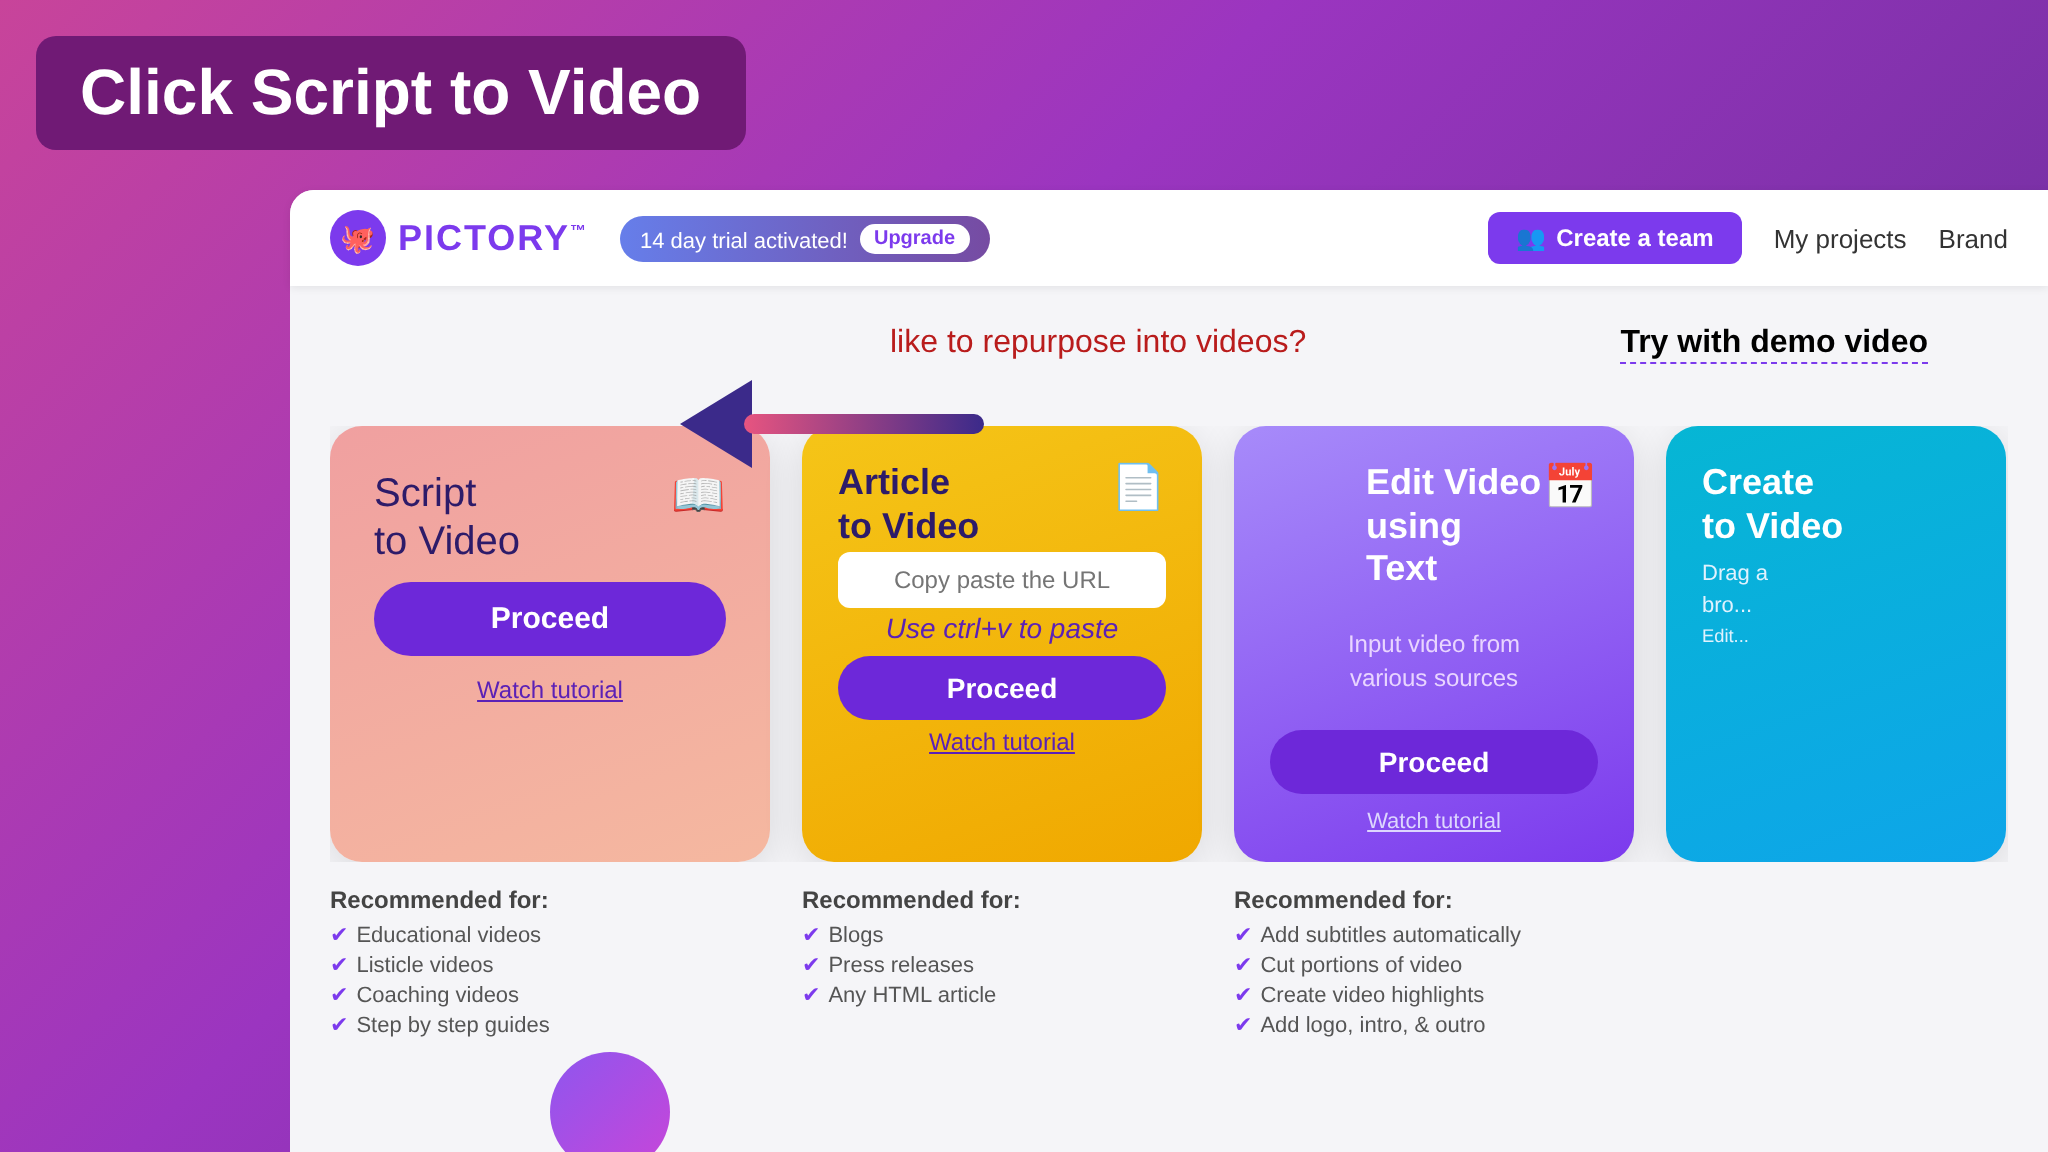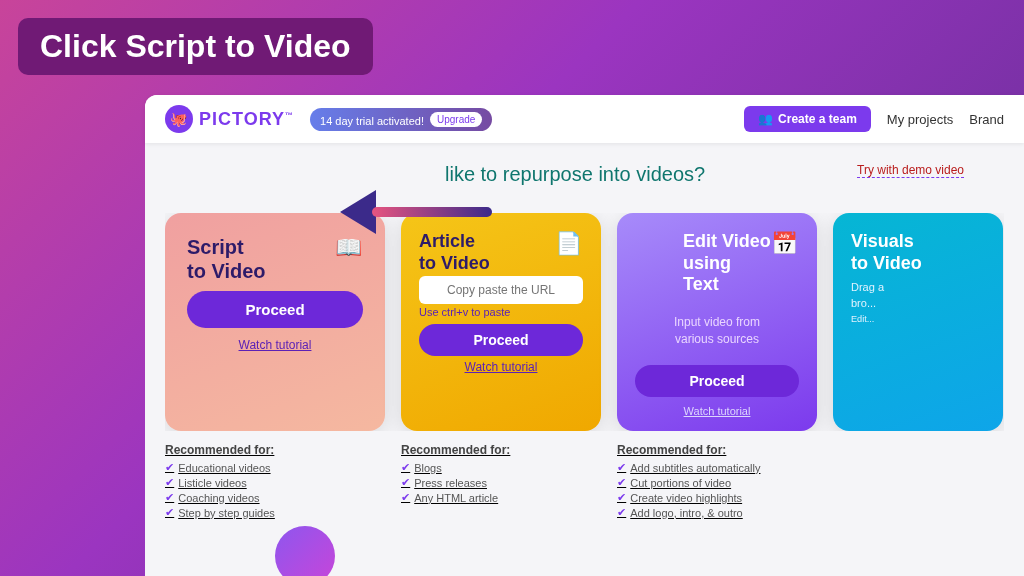--- a/index.html
+++ b/index.html
@@ -110,21 +110,21 @@
       padding: 4px 10px;
       border-radius: 20px;
       display: flex;
       align-items: flex-end;
       gap: 6px;
     }
     .trial-badge .upgrade-btn {
       background: white;
       color: #7c3aed;
       font-size: 10px;
-      font-weight: 400;
+      font-weight: 700;
       padding: 2px 7px;
       border-radius: 10px;
       border: none;
       cursor: pointer;
     }
     .nav-spacer { flex: 1; }
     .create-team-btn {
       background: #7c3aed;
       color: white;
       font-size: 12px;
@@ -142,36 +142,37 @@
       color: #333;
       cursor: pointer;
     }
 
     
     .content-body {
       padding: 20px 20px 10px 20px;
       position: relative;
     }
     .section-question {
-      font-size: 20px;
-      color: #0f766e;
+      font-size: 16px;
+      color: #b91c1c;
       margin-bottom: 4px;
       text-align: center;
       position: absolute;
       left: 300px;
       top: 20px;
     }
     .try-demo {
       position: absolute;
       right: 60px;
       top: 20px;
-      font-size: 12px;
-      color: #b91c1c;
+      font-size: 16px;
+      color: #000000;
       border-bottom: 1px dashed #7c3aed;
       cursor: pointer;
+      font-weight: bold;
     }
 
     
     .cards-row {
       display: flex;
       gap: 16px;
       margin-top: 50px;
       overflow: hidden;
     }
 
@@ -187,21 +188,21 @@
       gap: 8px;
       box-shadow: 0 4px 20px rgba(0,0,0,0.12);
     }
     .card-header {
       display: flex;
       justify-content: space-between;
       align-items: flex-start;
     }
     .card-title-script {
       font-size: 20px;
-      font-weight: 700;
+      font-weight: 400;
       color: #2d1b69;
       line-height: 1.2;
     }
     .card-icon {
       font-size: 22px;
       color: #2d1b69;
     }
     .card-desc {
       font-size: 13px;
       color: #3d2070;
@@ -252,23 +253,24 @@
       border: none;
       border-radius: 6px;
       padding: 7px 10px;
       font-size: 12px;
       color: #6d28d9;
       width: 100%;
       text-align: center;
       outline: none;
     }
     .paste-hint {
-      font-size: 11px;
+      font-size: 14px;
       color: #5b21b6;
-      text-align: left;
+      text-align: center;
+      font-style: italic;
     }
     .proceed-btn-article {
       background: #6d28d9;
       color: white;
       border: none;
       border-radius: 22px;
       padding: 8px 0;
       font-size: 14px;
       font-weight: 700;
       cursor: pointer;
@@ -344,21 +346,20 @@
       font-size: 11px;
       color: #e0f2fe;
       line-height: 1.4;
     }
 
     
     .recommended-row {
       display: flex;
       gap: 16px;
       margin-top: 12px;
-      text-decoration: underline;
     }
     .recommended-block {
       width: 220px;
       min-width: 220px;
     }
     .recommended-block-mid {
       width: 200px;
       min-width: 200px;
     }
     .rec-title {
@@ -470,21 +471,21 @@
           <div class="card-icon" style="color:#fff;">📅</div>
         </div>
         <div class="card-desc-edit">Input video from<br>various sources</div>
         <button class="proceed-btn-edit">Proceed</button>
         <span class="watch-tutorial-light">Watch tutorial</span>
       </div>
 
       <div class="card-visuals">
         <div class="card-header">
           <div class="card-title-visuals">
-            <span>Visuals</span><br>
+            <span>Create</span><br>
             <span>to Video</span>
           </div>
         </div>
         <div class="card-desc-visuals">Drag a<br>bro...<br><small>Edit...</small></div>
       </div>
 
     </div>
 
     <div class="recommended-row">
 

